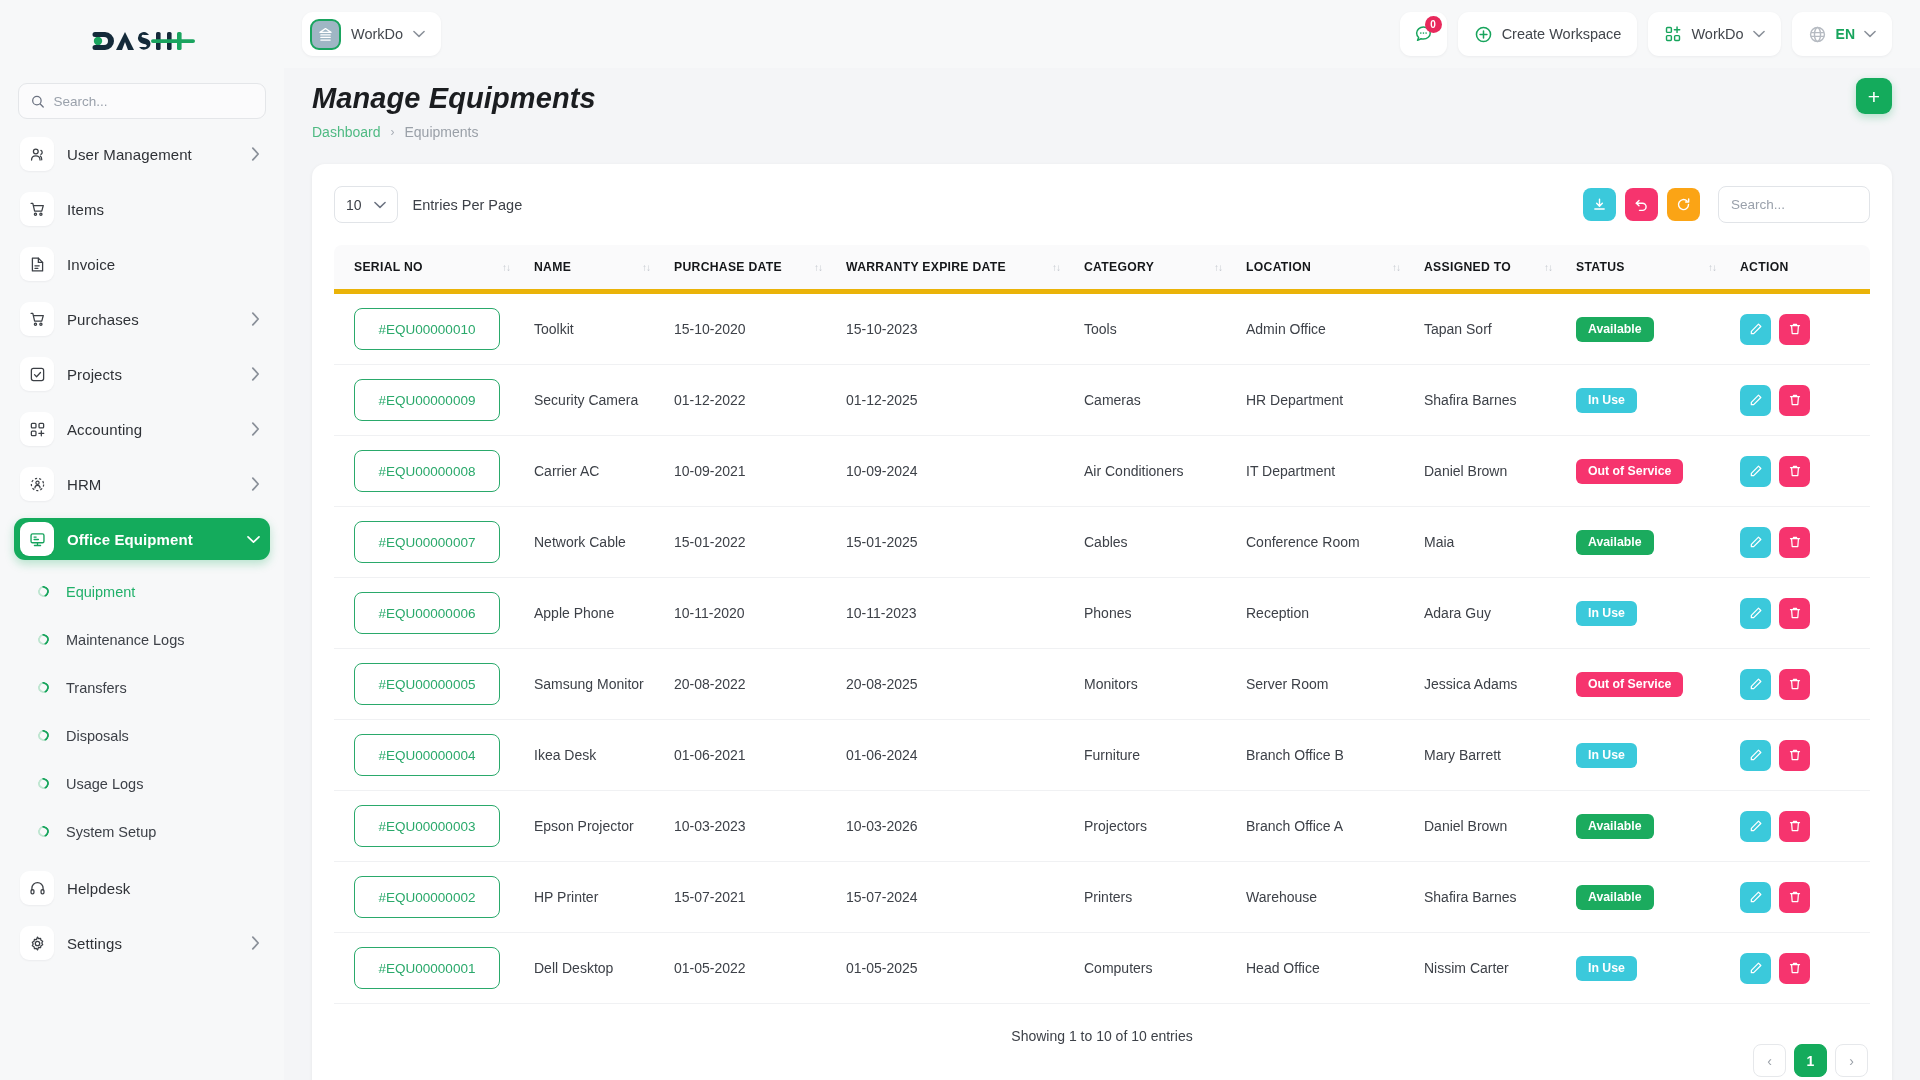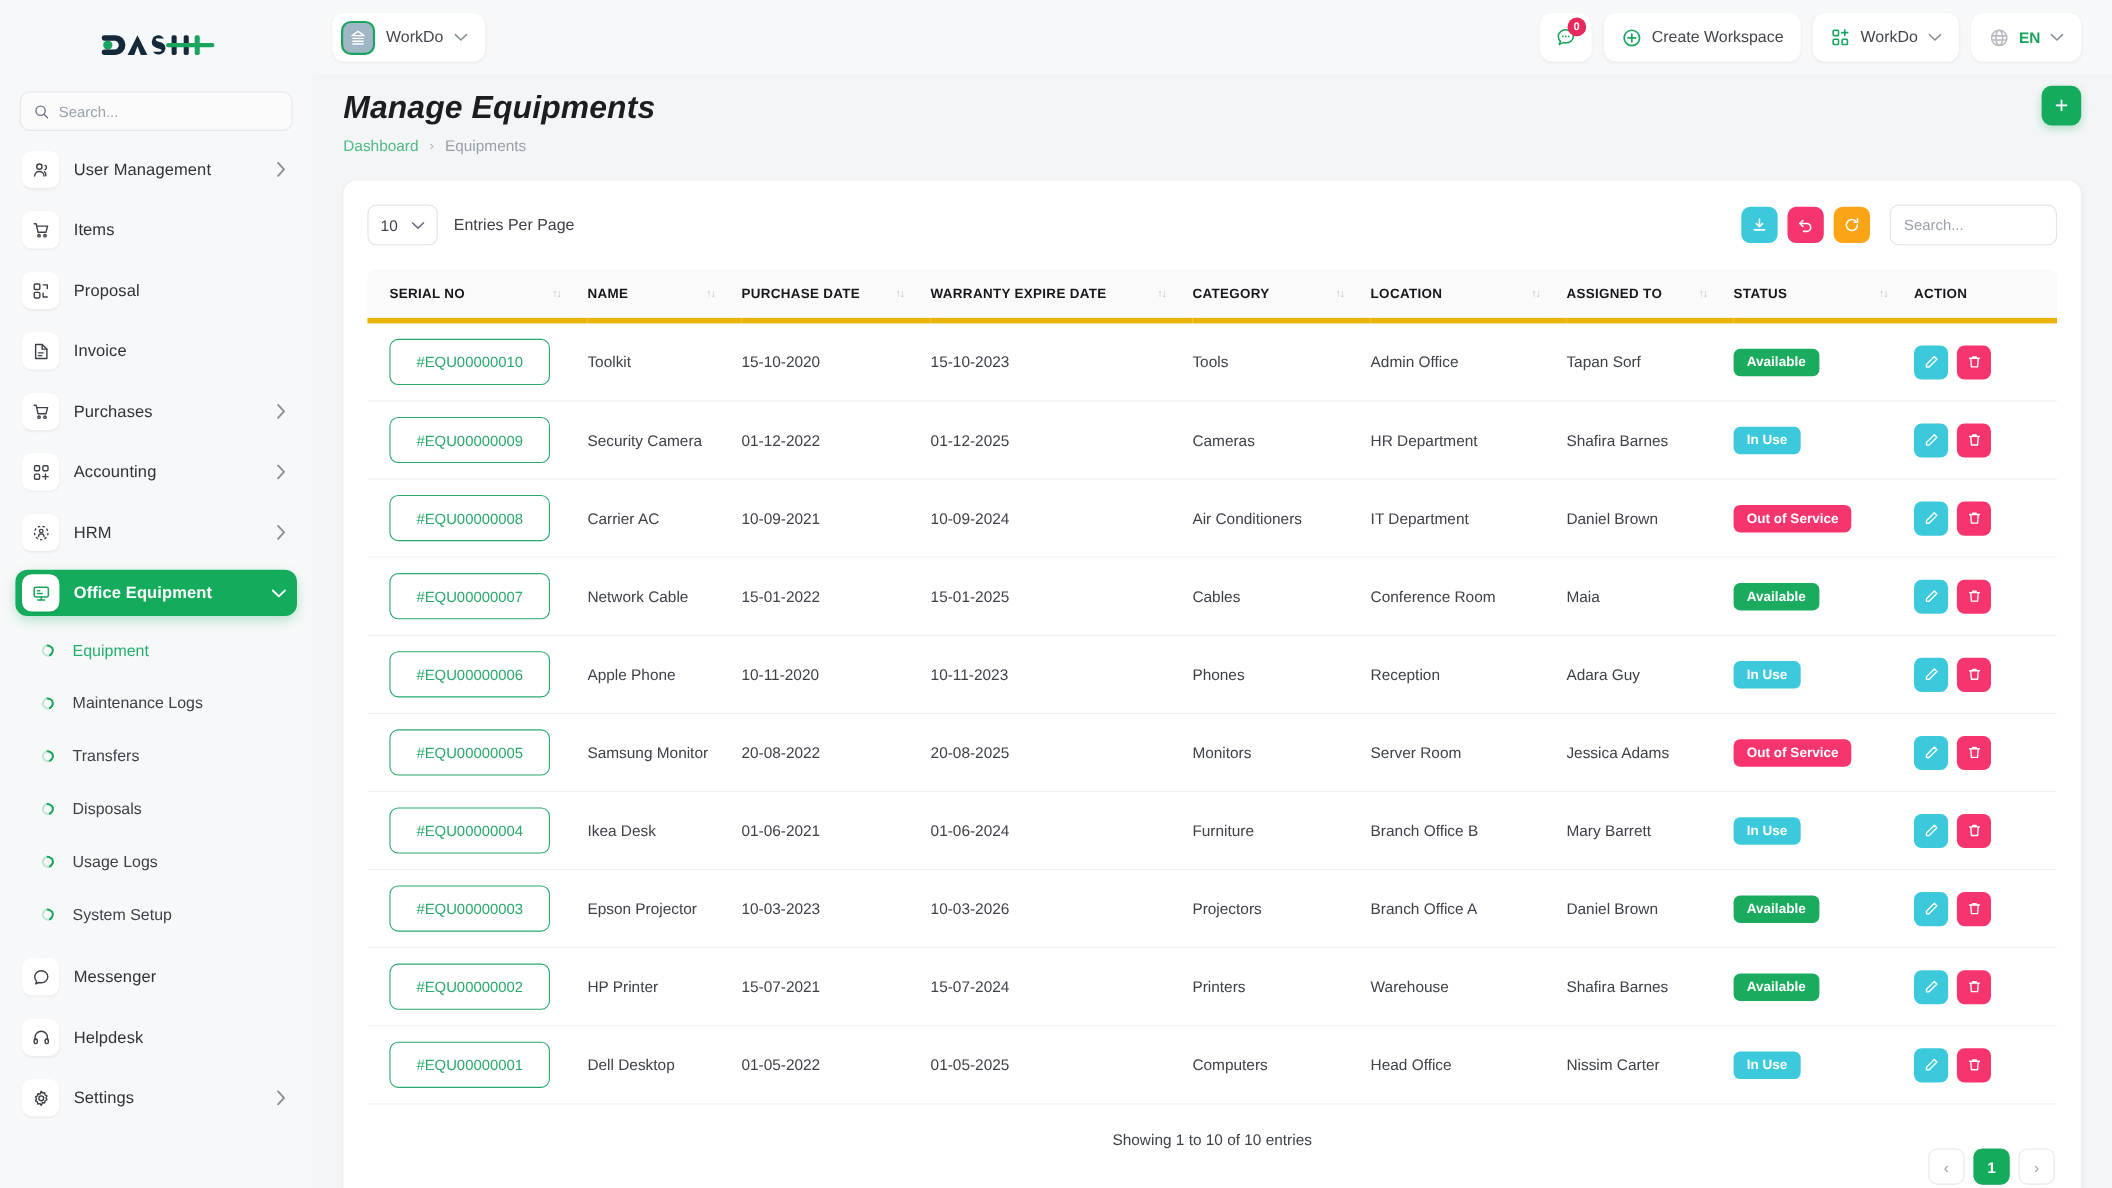--- a/index.html
+++ b/index.html
@@ -255,30 +255,20 @@
         <span class="ico">
           <svg width="17" height="17" viewBox="0 0 20 20" fill="none" stroke="#3c4046" stroke-width="1.5">
             <path d="M2.5 2.8h2l2.1 9.2h8.4l1.8-6.6H5.2" stroke-linecap="round" stroke-linejoin="round"></path>
             <circle cx="7.6" cy="15.6" r="1.3"></circle>
               <circle cx="14" cy="15.6" r="1.3"></circle>
           </svg>
         </span>
         <span class="lbl">Items</span>
       </div>
 
-      <div class="nav-item">
-        <span class="ico">
-          <svg width="17" height="17" viewBox="0 0 20 20" fill="none" stroke="#3c4046" stroke-width="1.5">
-            <rect x="2.5" y="2.5" width="6" height="6" rx="1.2"></rect>
-            <rect x="2.5" y="11.5" width="6" height="6" rx="1.2"></rect>
-            <path d="M12 3.5h4.5v4M16.5 16.5H12v-4" stroke-linecap="round" stroke-linejoin="round"></path>
-          </svg>
-        </span>
-        <span class="lbl">Proposal</span>
-      </div>
 
       <div class="nav-item">
         <span class="ico">
           <svg width="17" height="17" viewBox="0 0 20 20" fill="none" stroke="#3c4046" stroke-width="1.5">
             <path d="M4 2.5h7l5 5v10H4z" stroke-linejoin="round"></path>
             <path d="M11 2.5v5h5M7 11.5h5M7 14.5h3.5" stroke-linecap="round"></path>
           </svg>
         </span>
         <span class="lbl">Invoice</span>
       </div>
@@ -292,20 +282,34 @@
           </svg>
         </span>
         <span class="lbl">Purchases</span>
         <span class="chev">
           <svg width="9" height="14" viewBox="0 0 8 13" fill="none" stroke="currentColor" stroke-width="1.6">
               <path d="M1.5 1 L6.5 6.5 L1.5 12" stroke-linecap="round" stroke-linejoin="round"></path>
             </svg>
         </span>
       </div>
 
+      <div class="nav-item">
+        <span class="ico">
+          <svg width="17" height="17" viewBox="0 0 20 20" fill="none" stroke="#3c4046" stroke-width="1.5">
+            <rect x="2.8" y="2.8" width="14.4" height="14.4" rx="2.4"></rect>
+            <path d="M6.5 10.2l2.4 2.4 4.6-5" stroke-linecap="round" stroke-linejoin="round"></path>
+          </svg>
+        </span>
+        <span class="lbl">Projects</span>
+        <span class="chev">
+          <svg width="9" height="14" viewBox="0 0 8 13" fill="none" stroke="currentColor" stroke-width="1.6">
+              <path d="M1.5 1 L6.5 6.5 L1.5 12" stroke-linecap="round" stroke-linejoin="round"></path>
+            </svg>
+        </span>
+      </div>
 
       <div class="nav-item">
         <span class="ico">
           <svg width="17" height="17" viewBox="0 0 20 20" fill="none" stroke="#3c4046" stroke-width="1.5">
             <rect x="2.8" y="2.8" width="5.4" height="5.4" rx="1.1"></rect>
             <rect x="11.8" y="2.8" width="5.4" height="5.4" rx="1.1"></rect>
             <rect x="2.8" y="11.8" width="5.4" height="5.4" rx="1.1"></rect>
             <path d="M14.5 11.6v5.8M11.6 14.5h5.8" stroke-linecap="round"></path>
           </svg>
         </span>
@@ -371,28 +375,20 @@
         <span class="sub-dot"></span>
         <span class="slbl">Usage Logs</span>
       </div>
       <div class="sub-item">
         <span class="sub-dot"></span>
         <span class="slbl">System Setup</span>
       </div>
     </div>
 
     <nav class="nav">
-      <div class="nav-item">
-        <span class="ico">
-          <svg width="17" height="17" viewBox="0 0 20 20" fill="none" stroke="#3c4046" stroke-width="1.5">
-            <path d="M17 9.4c0 3.6-3.1 6.4-7 6.4a8 8 0 0 1-2.3-.3L4 17l1-2.9A6.1 6.1 0 0 1 3 9.4C3 5.8 6.1 3 10 3s7 2.8 7 6.4z" stroke-linejoin="round"></path>
-          </svg>
-        </span>
-        <span class="lbl">Messenger</span>
-      </div>
       <div class="nav-item">
         <span class="ico">
           <svg width="17" height="17" viewBox="0 0 20 20" fill="none" stroke="#3c4046" stroke-width="1.5">
             <path d="M3.4 12V9.6a6.6 6.6 0 0 1 13.2 0V12" stroke-linecap="round"></path>
             <rect x="2.4" y="11.2" width="3.4" height="5" rx="1.5"></rect>
             <rect x="14.2" y="11.2" width="3.4" height="5" rx="1.5"></rect>
           </svg>
         </span>
         <span class="lbl">Helpdesk</span>
       </div>

